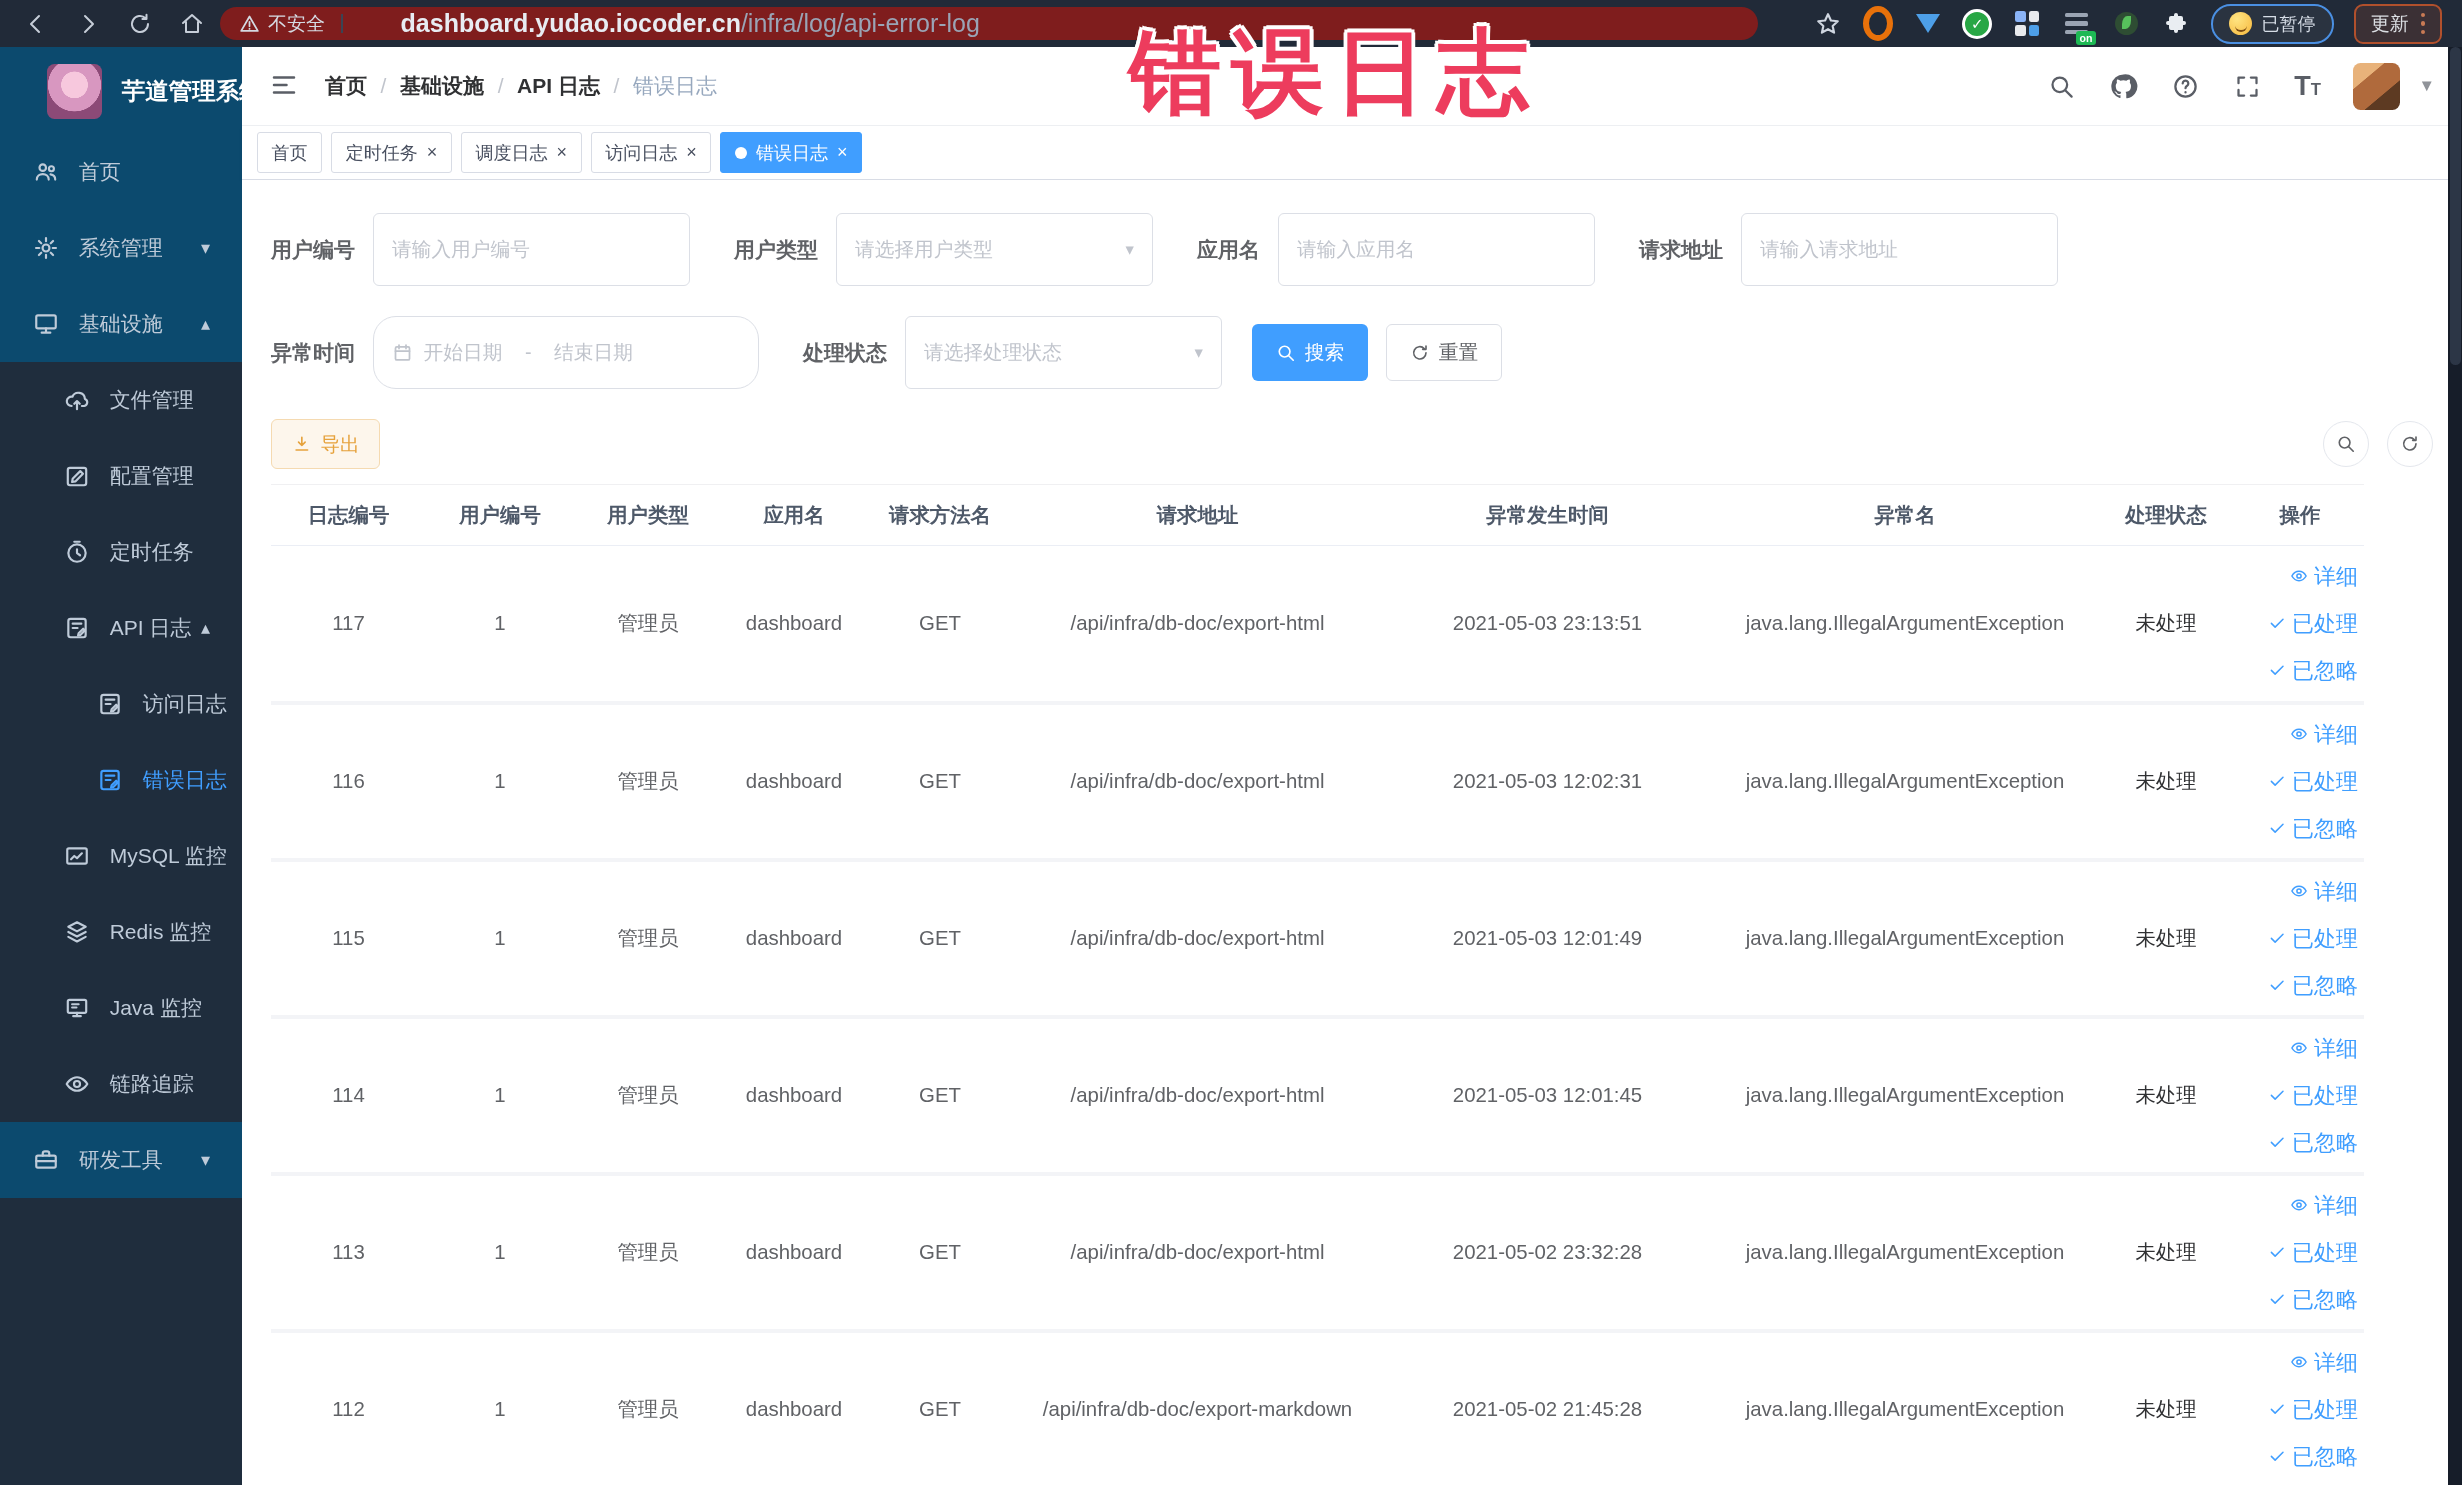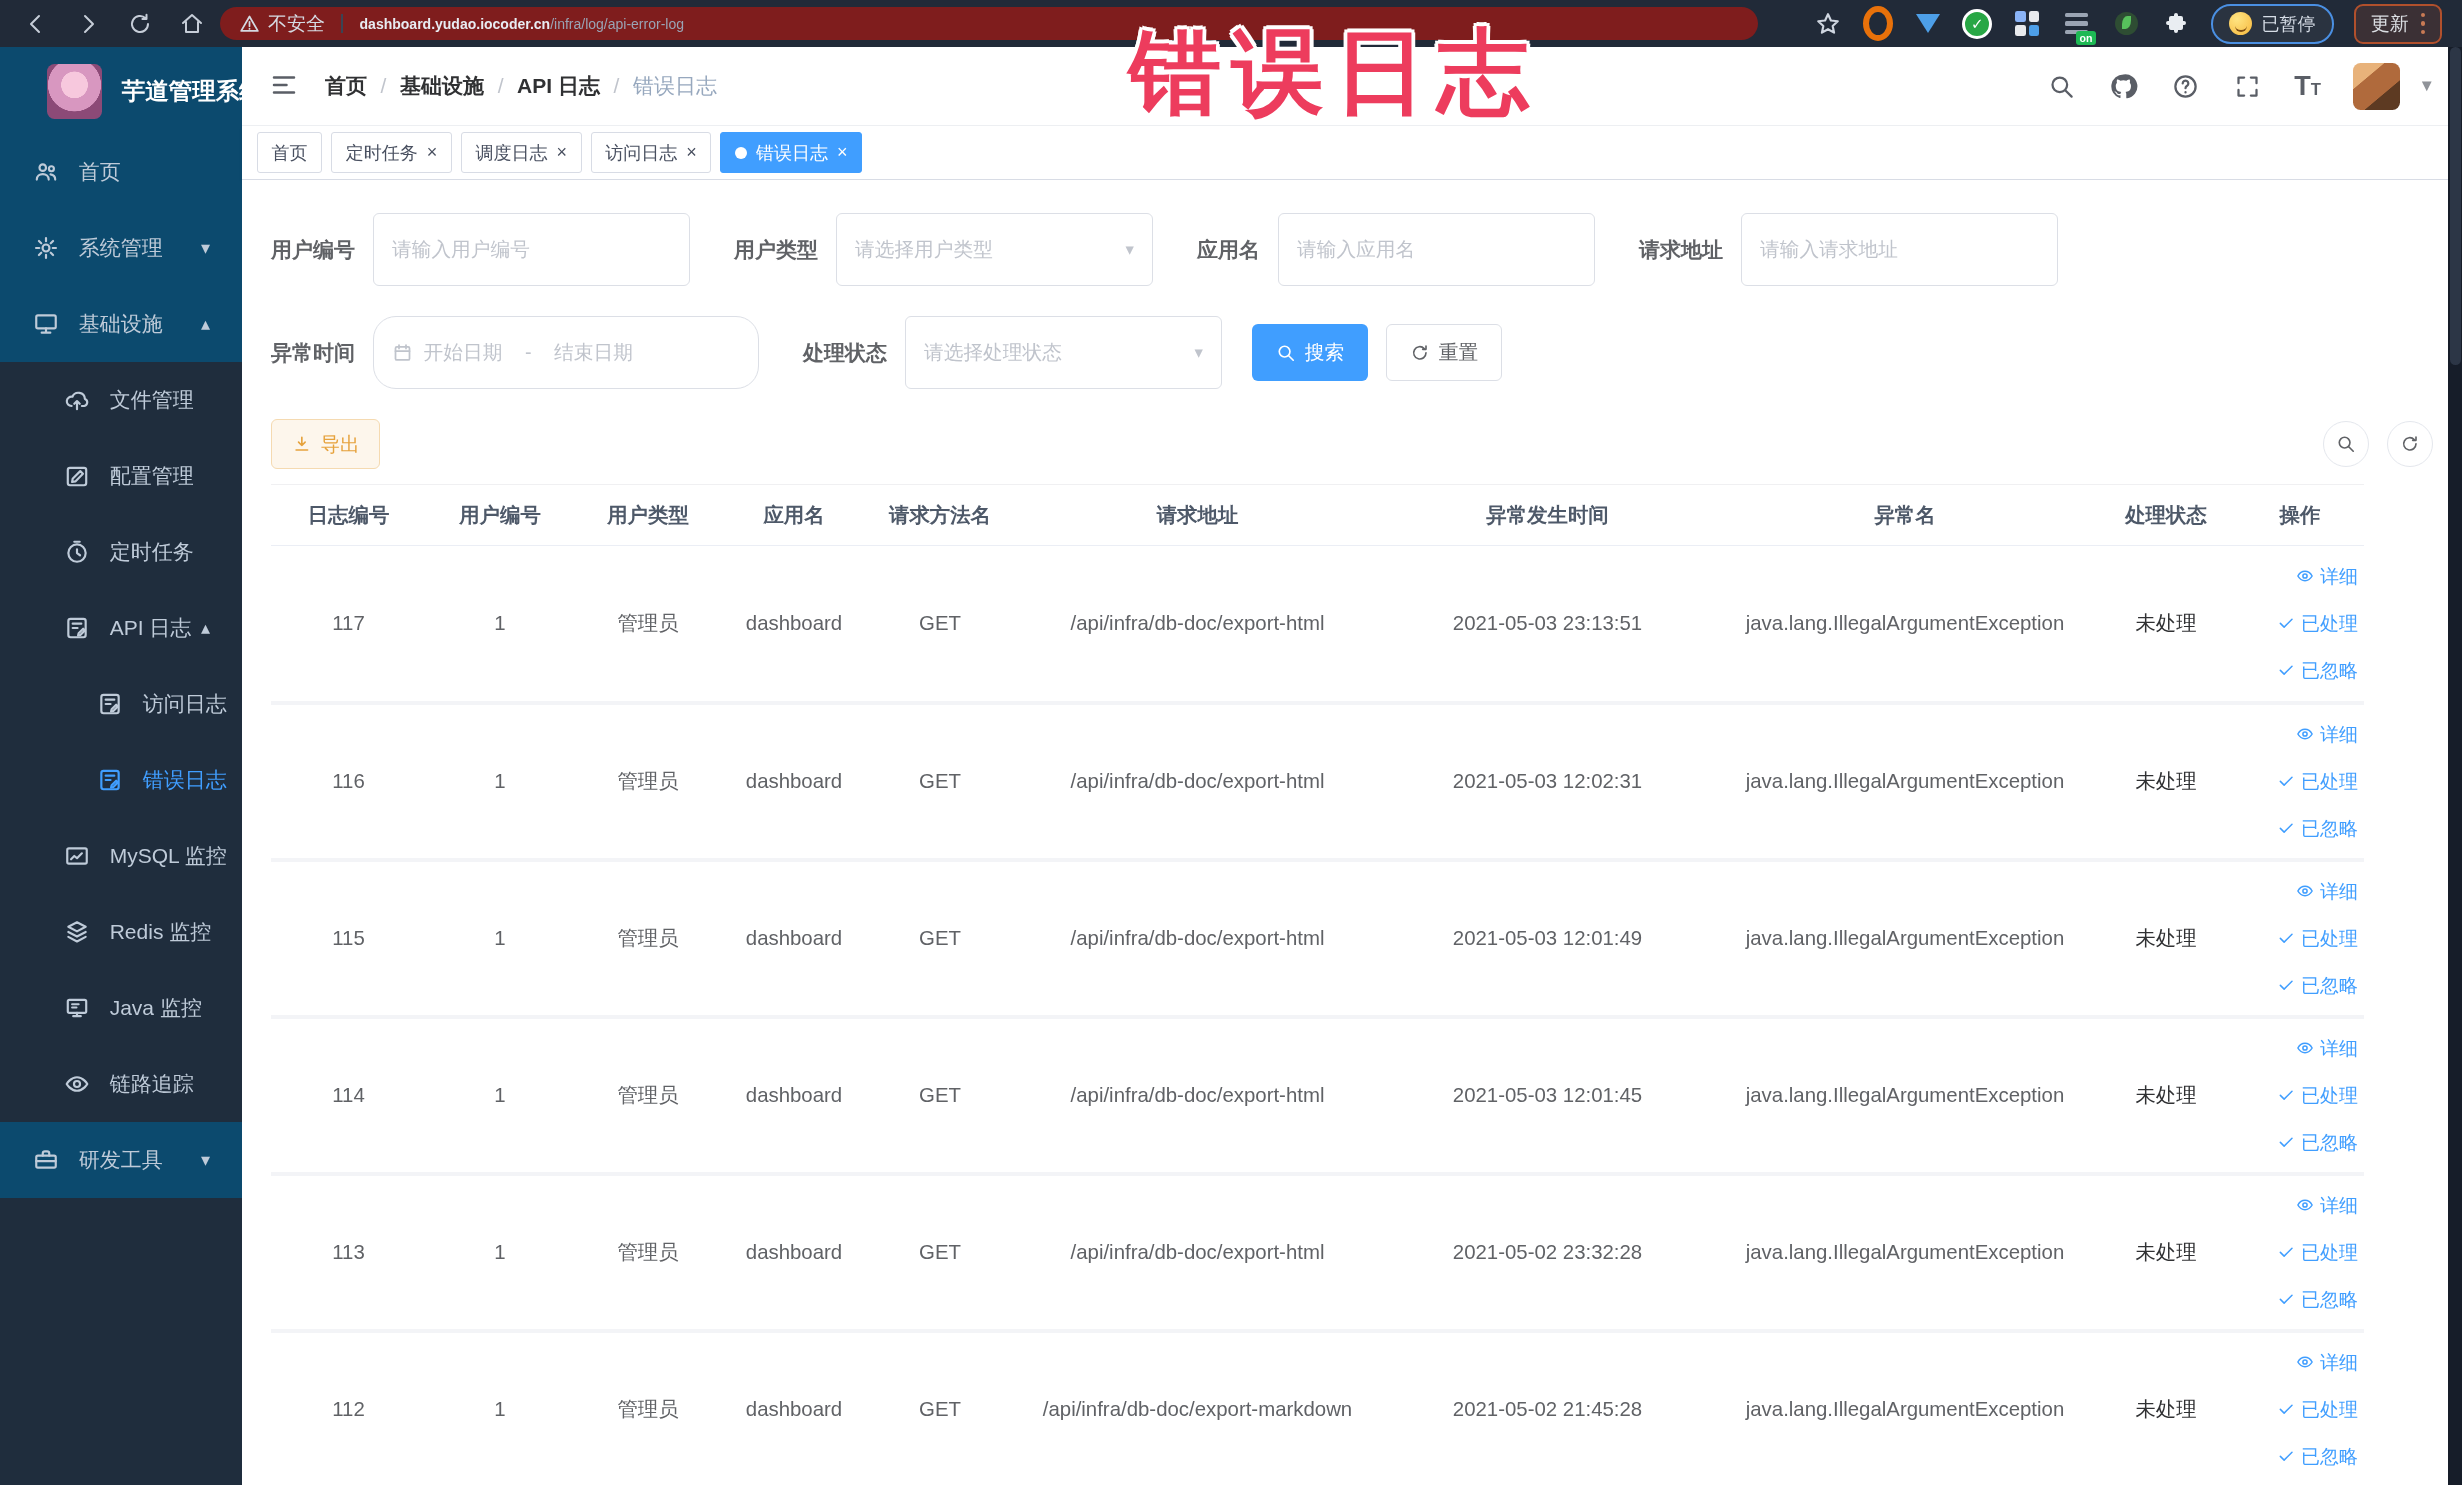--- a/index.html
+++ b/index.html
@@ -10,21 +10,21 @@
   
   .browser-bar{position:absolute;left:0;top:0;width:2462px;height:47px;background:#212a38;
                display:flex;align-items:center;}
   .bnav{display:flex;align-items:center;gap:23px;padding:0 13.6px 0 21px;}
   .bicon{width:29px;height:29px;display:flex;align-items:center;justify-content:center;color:#c6cdd8;}
   .bicon svg{width:24px;height:24px;}
   .omnibox{display:flex;align-items:center;height:33px;width:1499px;background:#7f1d1d;
            border-radius:16.7px;padding:0 19.7px;gap:10.6px;}
   .omnibox .sec{color:#d5dae2;font-size:19px;display:flex;align-items:center;gap:7.6px;}
   .omnibox .divider{width:1.5px;height:19.7px;background:#3a4454;margin:0 6px;}
-  .url{font-size:14px;font-weight:bold;color:#e8ecf2;white-space:nowrap;}
+  .url{font-size:25px;font-weight:bold;color:#e8ecf2;white-space:nowrap;margin-left:41px;}
   .url .path{color:#9aa4b5;font-weight:normal;}
   .bext{display:flex;align-items:center;gap:19.7px;margin-left:auto;padding-right:19.7px;}
   .ext{width:30px;height:30px;display:flex;align-items:center;justify-content:center;position:relative;}
   .ext-star{color:#cfd6e0;}
   .dot-orange{width:23px;height:23px;border-radius:50%;border:6px solid #e8710a;}
   .dot-blue{width:0;height:0;border-left:12px solid transparent;border-right:12px solid transparent;border-top:19.7px solid #4d9fe8;}
   .dot-green{width:24px;height:24px;border-radius:50%;background:#28a745;border:3px solid #fff;
              color:#fff;font-size:15px;display:flex;align-items:center;justify-content:center;}
   .grid4{display:grid;grid-template-columns:10.6px 10.6px;grid-gap:3px;}
   .grid4 i{width:10.6px;height:10.6px;border-radius:2.3px;}
@@ -118,21 +118,21 @@
 
   
   table{border-collapse:collapse;width:2092px;table-layout:fixed;}
   thead tr{height:61px;border-top:1.5px solid #f0f0f2;border-bottom:1.5px solid #ebeef5;}
   th{font-size:20.4px;color:#4e5969;font-weight:bold;text-align:center;padding:0 4.5px;}
   tbody tr{height:157px;}
   td{font-size:20.4px;color:#606266;text-align:center;border-bottom:4.5px solid #f3f4f7;padding:0 4.5px;
      overflow:hidden;white-space:nowrap;}
   td.status{color:#303133;}
   td.op{text-align:right;padding-right:6px;}
-  .oplink{display:flex;align-items:center;justify-content:flex-end;gap:6px;color:#409eff;font-size:19px;
+  .oplink{display:flex;align-items:center;justify-content:flex-end;gap:6px;color:#409eff;font-size:22px;
           line-height:47px;cursor:pointer;text-decoration:none;}
   .oplink svg{width:18px;height:18px;flex-shrink:0;}
 
   
   .scrollstrip{position:absolute;right:0;top:47px;width:13.6px;height:1439px;background:#161d29;}
   .scrollthumb{position:absolute;left:1.5px;top:0;width:10.6px;height:318px;background:#2c3646;border-radius:5.3px;}
 
   
   .overlay-text{position:absolute;left:1129px;top:10.6px;font-size:92px;font-weight:bold;letter-spacing:10.6px;
         color:#ed3c5d;white-space:nowrap;z-index:50;

